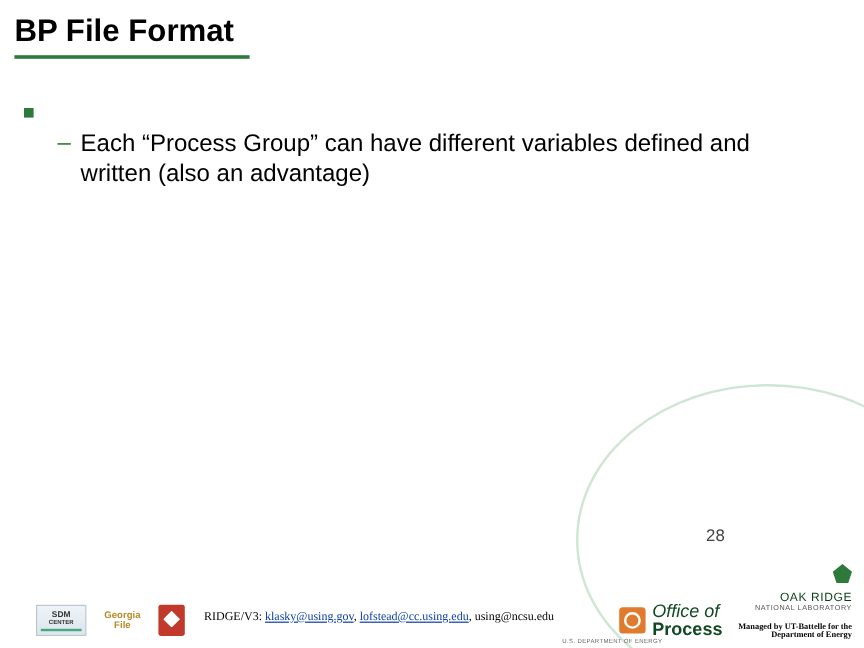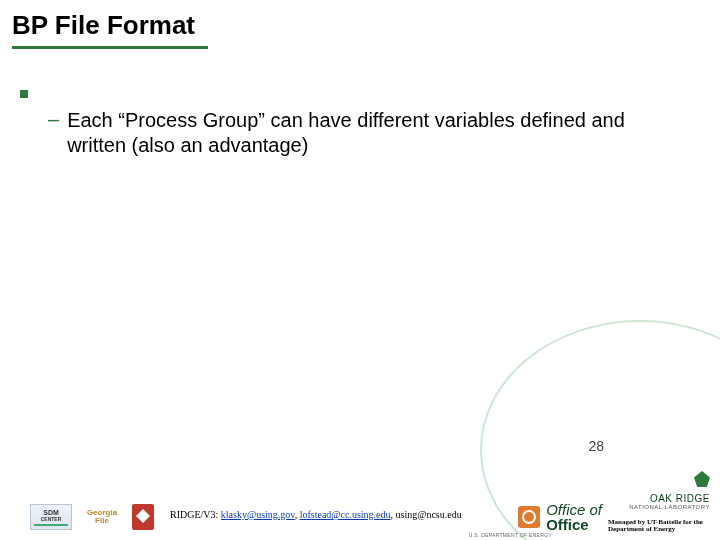--- a/index.html
+++ b/index.html
@@ -29,21 +29,21 @@
   .logos-right { position: absolute; right: 118px; bottom: 8px; display: flex; align-items: center; gap: 6px; }
   .doe { width: 22px; height: 22px; background: #e07b2e; border-radius: 3px; position: relative; }
   .doe::after { content: ""; position: absolute; left: 4px; top: 4px; width: 14px; height: 14px; border: 2px solid #fff; border-radius: 50%; box-sizing: border-box; }
   .office { font-size: 15px; line-height: 1; color: #114a22; }
   .office .o1 { font-style: italic; }
   .office .o2 { font-weight: bold; }
   .ornl { position: absolute; right: 10px; bottom: 30px; text-align: right; }
   .ornl .leaf { display: inline-block; width: 16px; height: 16px; background: #2d7a3a; clip-path: polygon(50% 0, 100% 40%, 80% 100%, 20% 100%, 0 40%); margin-bottom: 2px; }
   .ornl .name { font-size: 10px; font-weight: normal; color: #0a3d16; letter-spacing: 0.5px; }
   .ornl .sub { font-size: 6px; color: #555; letter-spacing: 0.5px; }
-  .managed { position: absolute; right: 10px; bottom: 6px; width: 102px; font-size: 7px; line-height: 1.1; font-weight: bold; font-family: "Times New Roman", serif; color: #000; text-align: left; }
+  .managed { position: absolute; right: 10px; bottom: 6px; width: 102px; font-size: 7px; line-height: 1.1; font-weight: bold; font-family: "Times New Roman", serif; color: #000; text-align: right; }
   .doe-seal { position: absolute; right: 168px; bottom: 2px; font-size: 5px; color: #666; letter-spacing: 0.3px; }
 </style>
 </head>
 <body>
 
 <div class="slide">
   <div class="title">BP File Format</div>
   <div class="underline"></div>
 
   <div class="body">
@@ -77,21 +77,21 @@
     </div>
 
     <div class="contacts">
       <span>RIDGE/V3: </span><a>klasky@using.gov</a><span>, </span><a>lofstead@cc.using.edu</a><span>, </span><span>using@ncsu.edu</span>
     </div>
 
     <div class="logos-right">
       <div class="doe"></div>
       <div class="office">
         <div class="o1">Office of</div>
-        <div class="o2">Office</div>
+        <div class="o2">Process</div>
       </div>
     </div>
     <div class="doe-seal">U.S. DEPARTMENT OF ENERGY</div>
 
     <div class="ornl">
       <div class="leaf"></div>
       <div class="name">OAK RIDGE</div>
       <div class="sub">NATIONAL LABORATORY</div>
     </div>
 

